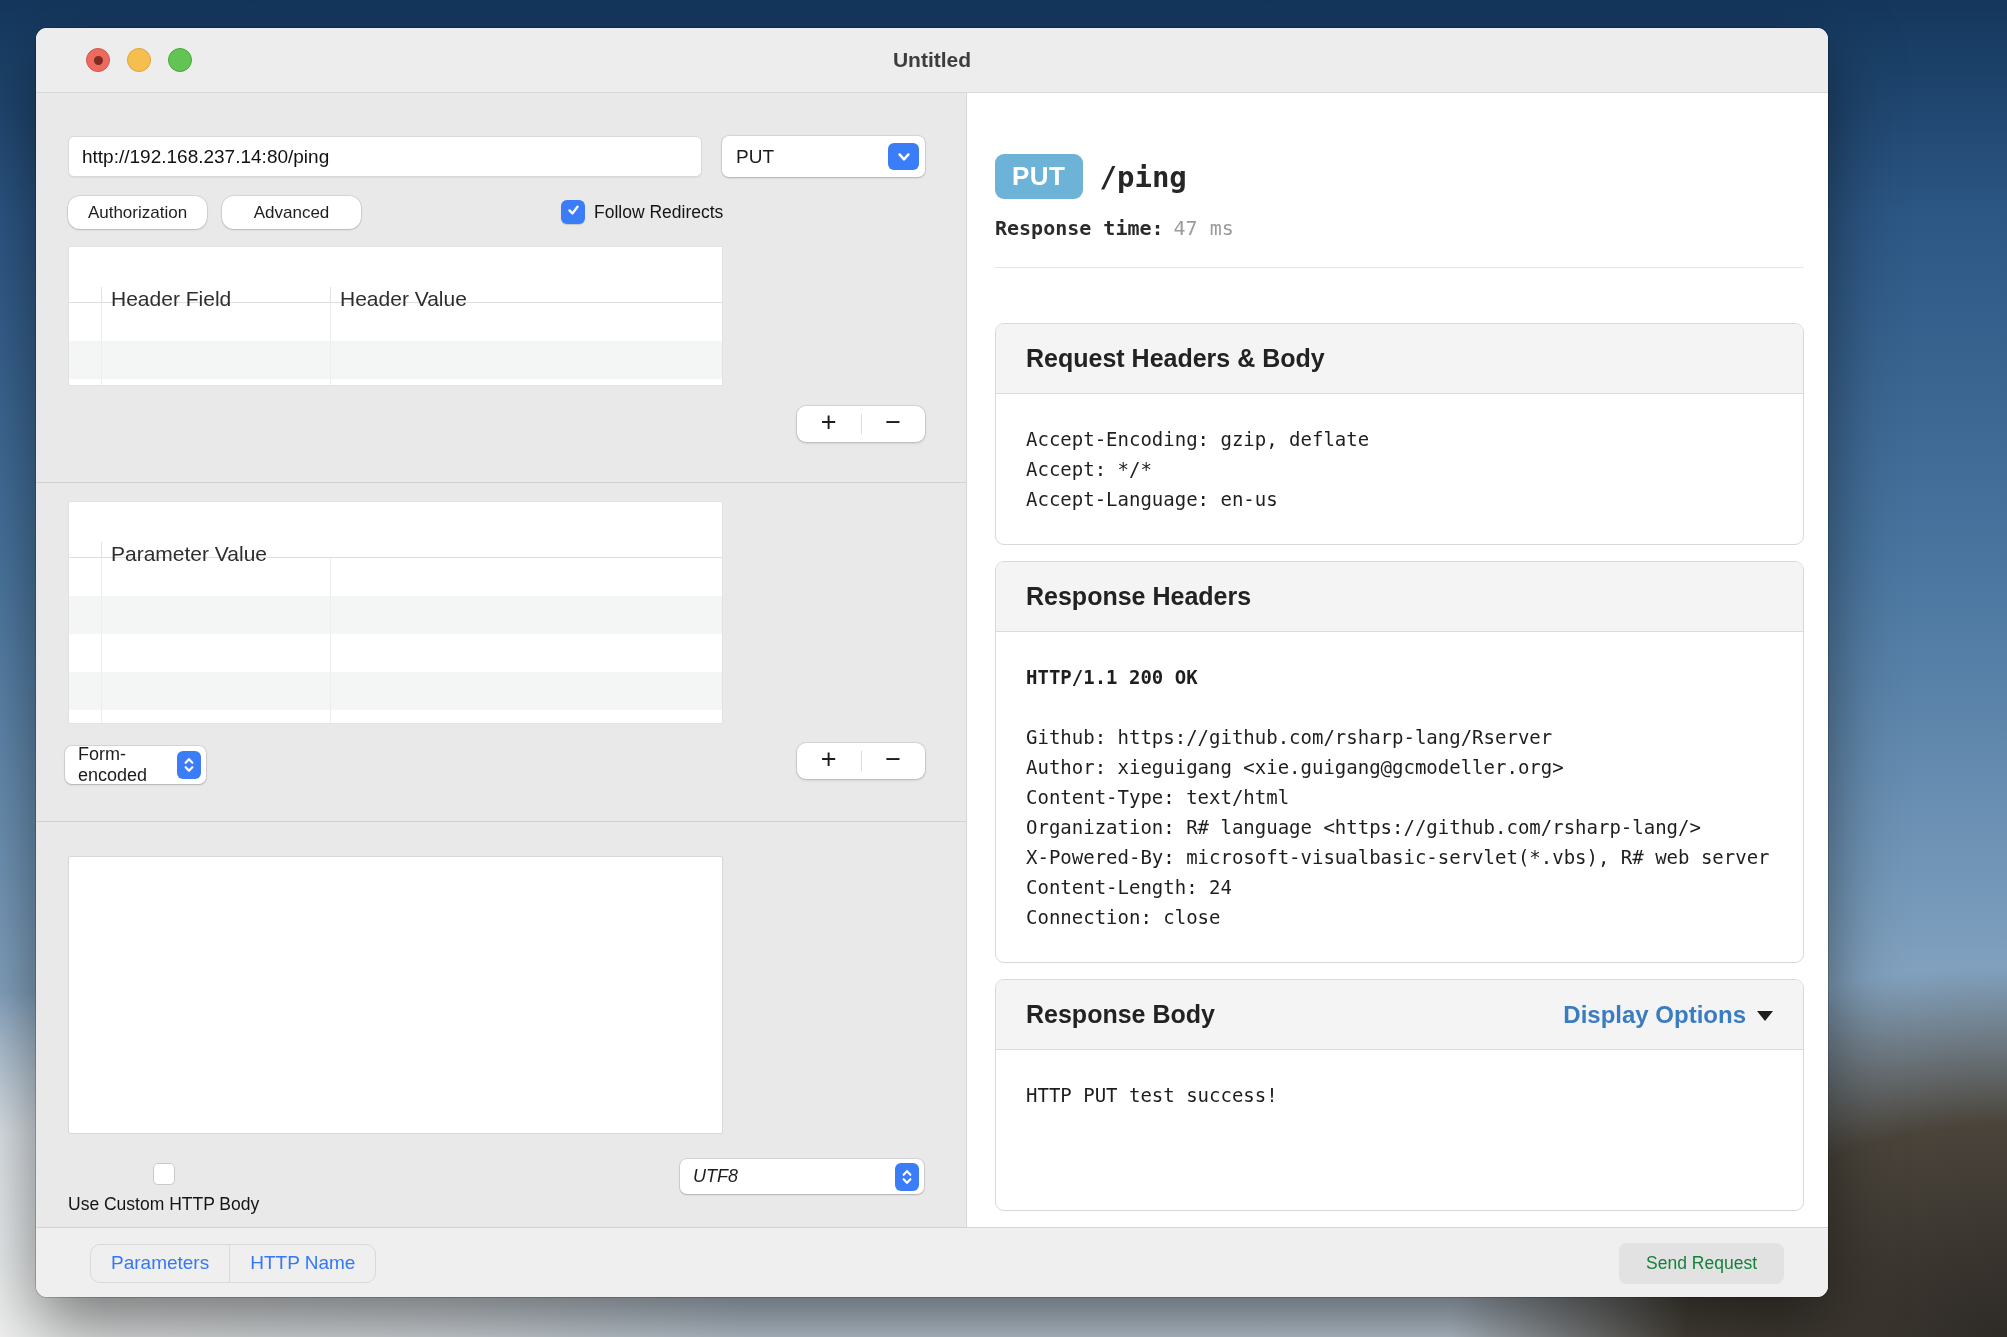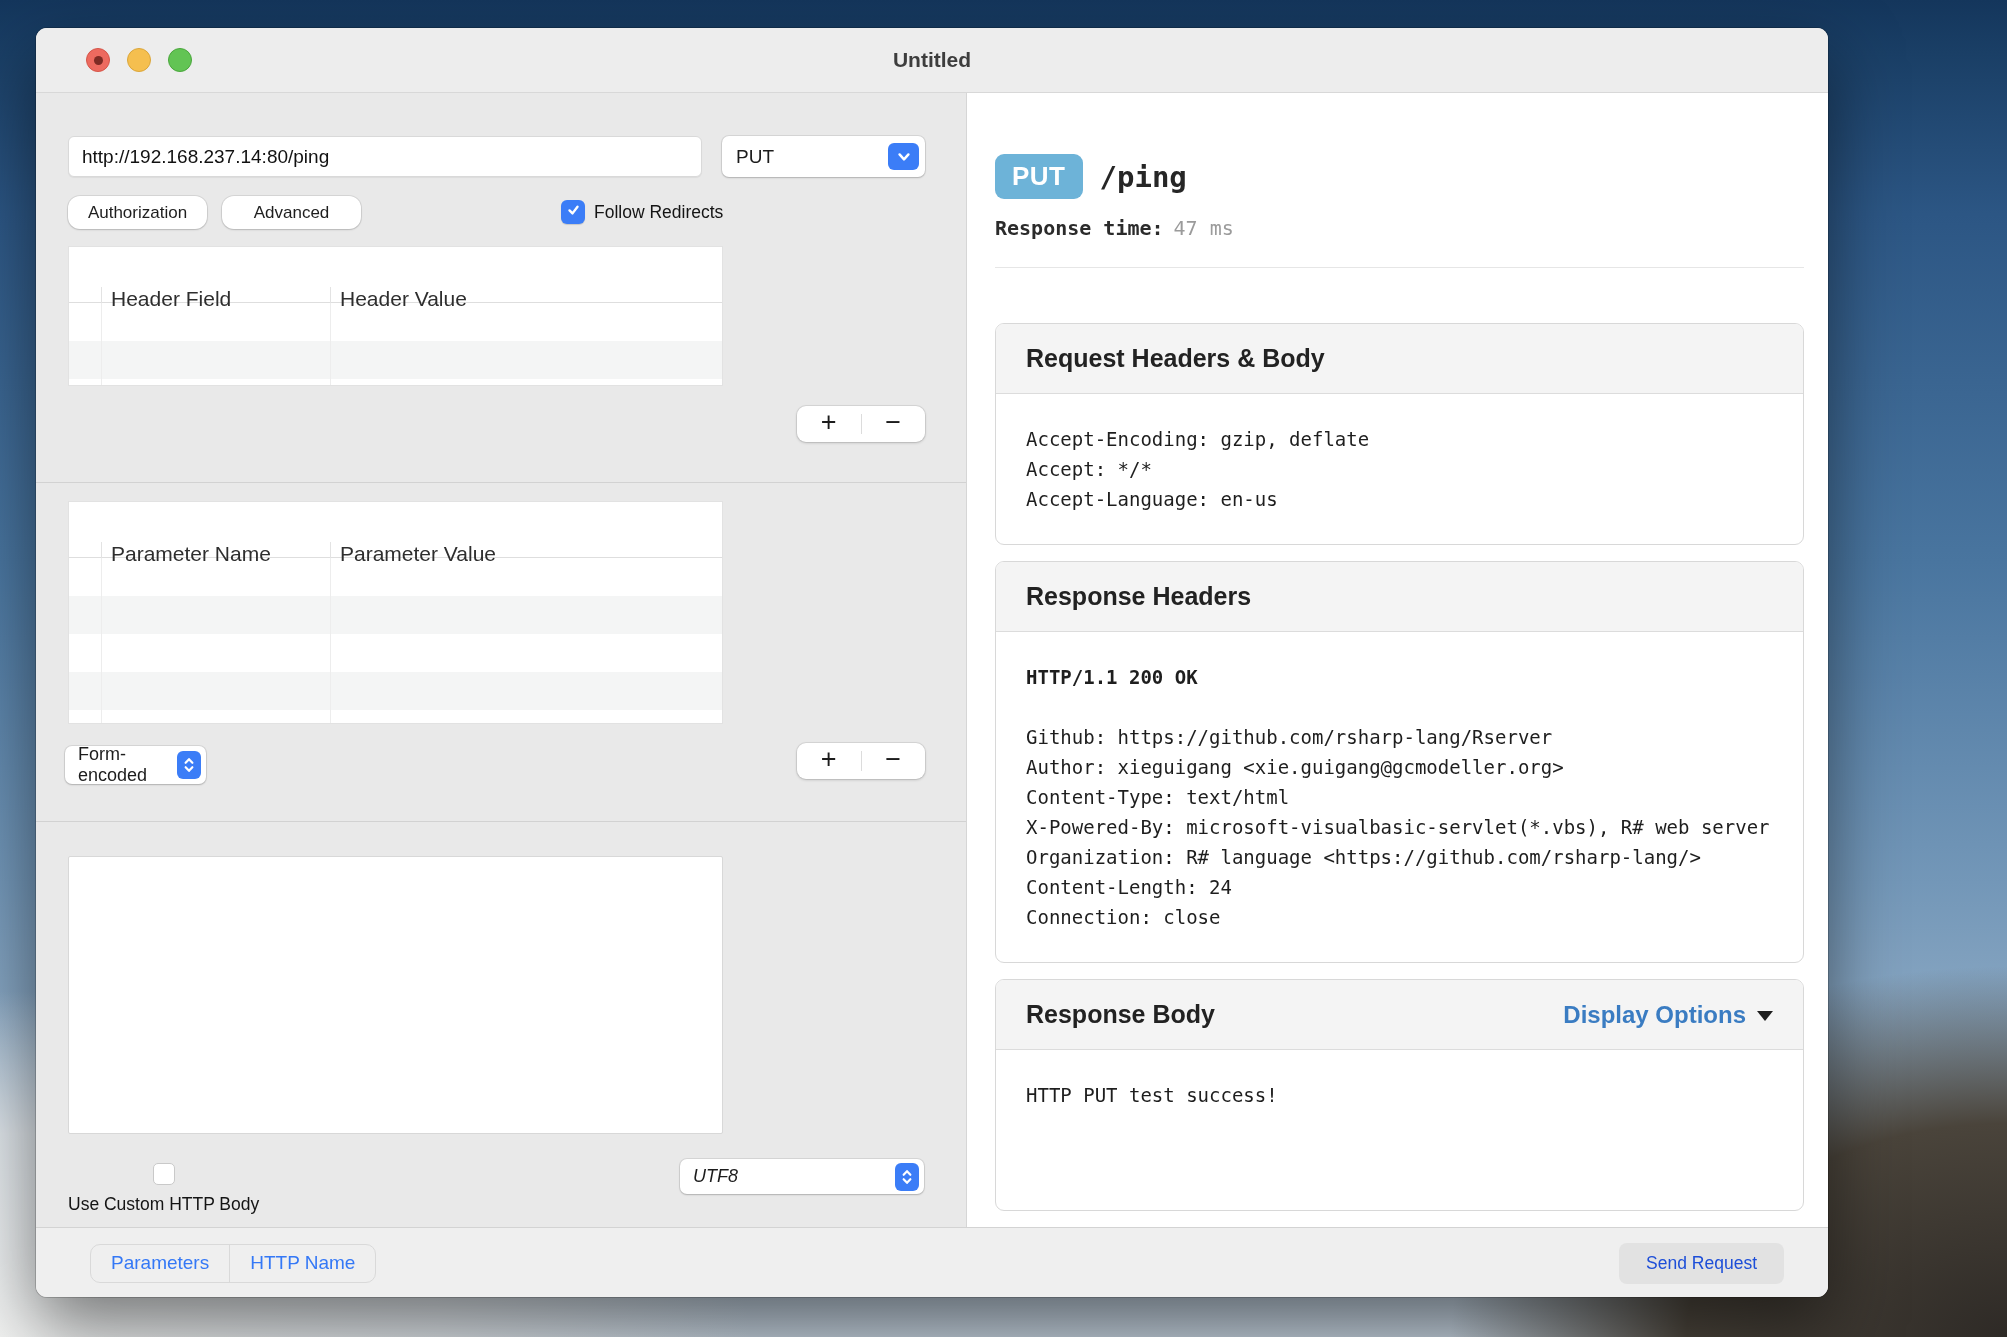--- a/index.html
+++ b/index.html
@@ -104,21 +104,21 @@
   .mono-line.bold{font-weight:700;}
   .mono-spacer{height:30px;}
   .resp-body{min-height:100px;}
   
   .bottom-bar{height:71px;background:#efefef;border-top:1px solid #d3d3d3;display:flex;align-items:center;
     padding:0 44px 0 54px;box-sizing:border-box;}
   .tab-links{display:flex;align-items:center;height:37px;border:1px solid #d9d9d9;border-radius:10px;overflow:hidden;}
   .tab-link{padding:0 20px;font-size:19px;color:var(--link-blue,#3478f6);display:flex;align-items:center;height:100%;cursor:default;}
   .tab-sep{width:1px;height:100%;background:#d9d9d9;}
   .spacer{flex:1;}
-  .send-btn{background:#e2e2e2;border:none;border-radius:8px;padding:10px 27px;font-size:17.5px;color:#1d4ed8;
+  .send-btn{background:#e2e2e2;border:none;border-radius:8px;padding:10px 27px;font-size:17.5px;color:#15803d;
     font-family:"Liberation Sans",sans-serif;}
 </style>
 </head>
 <body>
 
 <div class="window">
 
   <div class="titlebar">
     <div class="traffic">
       <span class="tl red">
@@ -186,21 +186,20 @@
         <button>+</button>
         <div class="pm-div"></div>
         <button>−</button>
       </div>
 
       <div class="hdivider div1"></div>
 
       <div class="ltable params-table">
         <div class="trow thead">
           <div class="cell"></div>
-          <div class="cell">Parameter Name</div>
           <div class="cell">Parameter Value</div>
         </div>
         <div class="trow brow">
             <div class="cell"></div>
             <div class="cell"></div>
             <div class="cell"></div>
           </div>
         <div class="trow brow alt">
             <div class="cell"></div>
             <div class="cell"></div>
@@ -286,22 +285,22 @@
       <div class="card">
         <div class="card-head">
           <div class="card-title">Response Headers</div>
         </div>
         <div class="card-body">
           <div class="mono-line bold">HTTP/1.1 200 OK</div>
           <div class="mono-spacer"></div>
           <div class="mono-line">Github: https://github.com/rsharp-lang/Rserver</div>
           <div class="mono-line">Author: xieguigang &lt;xie.guigang@gcmodeller.org&gt;</div>
           <div class="mono-line">Content-Type: text/html</div>
+          <div class="mono-line">Organization: R# language &lt;https://github.com/rsharp-lang/&gt;</div>
           <div class="mono-line">X-Powered-By: microsoft-visualbasic-servlet(*.vbs), R# web server</div>
-          <div class="mono-line">Organization: R# language &lt;https://github.com/rsharp-lang/&gt;</div>
           <div class="mono-line">Content-Length: 24</div>
           <div class="mono-line">Connection: close</div>
         </div>
       </div>
 
       <div class="card">
         <div class="card-head">
           <div class="card-title">Response Body</div>
           <div class="display-options">
             <span>Display Options</span>

